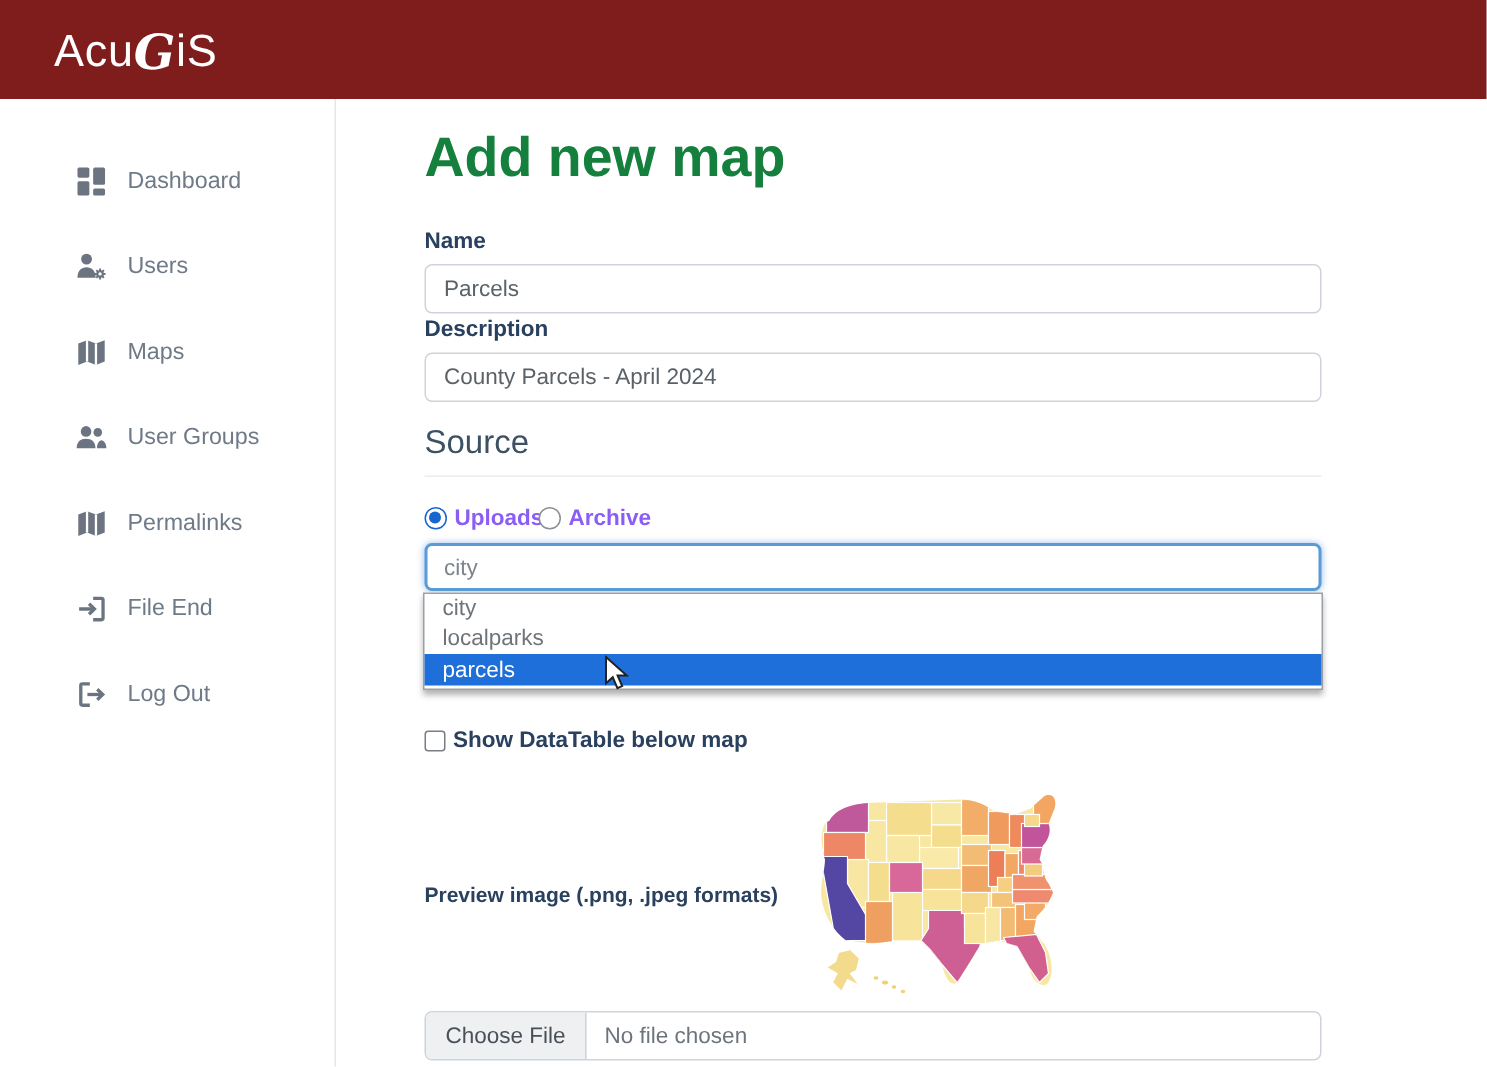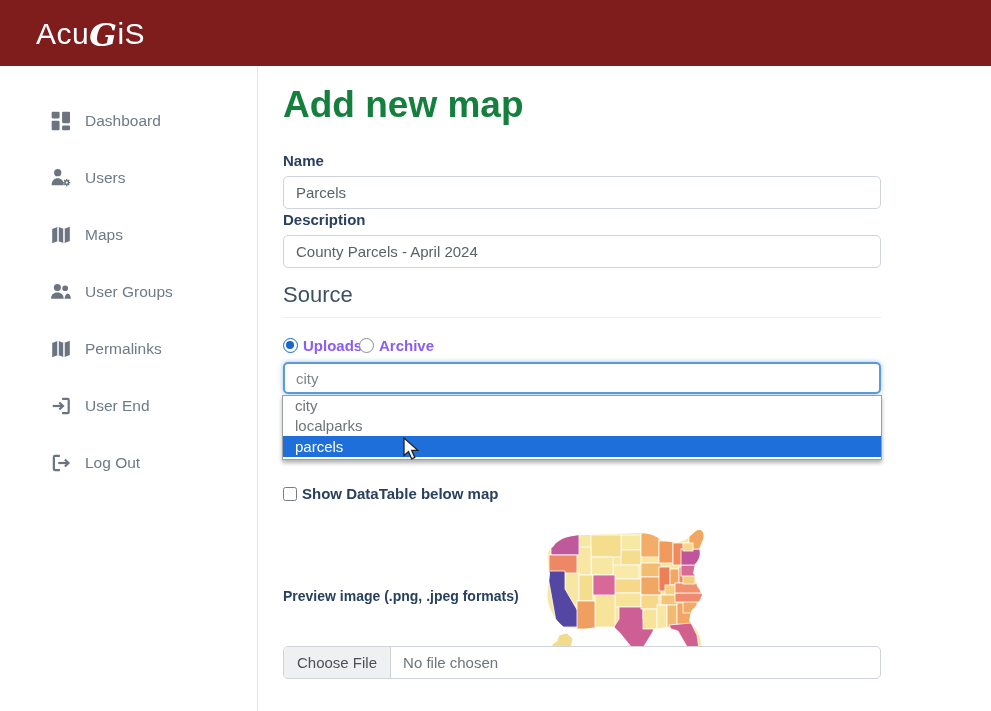--- a/index.html
+++ b/index.html
@@ -8,21 +8,21 @@
 
   
   .header { position:absolute; left:0; top:0; width:991px; height:66px;
             background:#7f1d1d; display:flex; align-items:center; }
   .logo { color:#fff; font-size:30px; font-weight:400; margin-left:36px;
           letter-spacing:.5px; }
   .logo .g { font-family:"DejaVu Serif", serif; font-style:italic; font-weight:700;
              font-size:1.08em; position:relative; top:2px; }
 
   
-  .sidebar { position:absolute; left:0; top:66px; width:258px; height:645px;
+  .sidebar { position:absolute; left:0; top:66px; width:224px; height:645px;
              background:#fff; border-right:1px solid #e4e7ea; padding-top:26px; }
   .side-item { height:57px; display:flex; align-items:center; padding-left:50px;
                cursor:pointer; }
   .side-item .icon { width:22px; height:22px; margin-right:13px; flex:0 0 22px; }
   .side-item .lbl { color:#6e7a87; font-size:15.5px; }
   .icon svg { width:22px; height:22px; display:block; }
 
   
   .content { position:absolute; left:258px; top:66px; width:733px; height:645px; }
   .page-title { position:absolute; left:25px; top:18px; font-size:37px;
@@ -67,21 +67,21 @@
   .check-row { position:absolute; left:25px; top:419px; height:18px; }
   .checkbox { position:absolute; left:0; top:2px; width:14px; height:14px;
               border:1.5px solid #767d84; border-radius:2.5px; background:#fff; }
   .check-lbl { position:absolute; left:19px; top:0; font-size:15px; font-weight:700;
                color:#29405f; white-space:nowrap; }
 
   .preview-lbl { position:absolute; left:25px; top:522px; font-size:14px;
                  font-weight:700; color:#29405f; }
   .map-thumb { position:absolute; left:279px; top:457px; width:176px; height:145px; }
 
-  .file-input { position:absolute; left:25px; top:580px; width:598px; height:33px;
+  .file-input { position:absolute; left:25px; top:608px; width:598px; height:33px;
                 border:1px solid #ced4da; border-radius:5px; background:#fff;
                 display:flex; align-items:stretch; overflow:hidden; }
   .file-btn { background:#eef0f2; border-right:1px solid #ced4da; padding:0 13px;
               font-size:15px; color:#495057; display:flex; align-items:center;
               cursor:pointer; }
   .file-status { padding:0 12px; font-size:15px; color:#6c757d; display:flex;
                  align-items:center; }
 </style>
 </head>
 <body>
@@ -163,21 +163,21 @@
   </div>
 
   <div class="side-item">
     <span class="icon">
       <svg viewBox="0 0 20 20" fill="none" stroke="#6b7480" stroke-width="2">
         <path d="M11,3.5 h5 a1,1 0 0 1 1,1 v11 a1,1 0 0 1 -1,1 h-5"></path>
         <line x1="2.5" y1="10" x2="11.5" y2="10"></line>
         <polyline points="8.5,6.8 11.8,10 8.5,13.2"></polyline>
       </svg>
       </span>
-    <span class="lbl">User End</span>
+    <span class="lbl">File End</span>
   </div>
 
   <div class="side-item">
     <span class="icon">
       <svg viewBox="0 0 20 20" fill="none" stroke="#6b7480" stroke-width="2">
         <path d="M9,3.5 h-4.5 a1,1 0 0 0 -1,1 v11 a1,1 0 0 0 1,1 h4.5"></path>
         <line x1="7.5" y1="10" x2="16.5" y2="10"></line>
         <polyline points="13.5,6.8 16.8,10 13.5,13.2"></polyline>
       </svg>
       </span>

